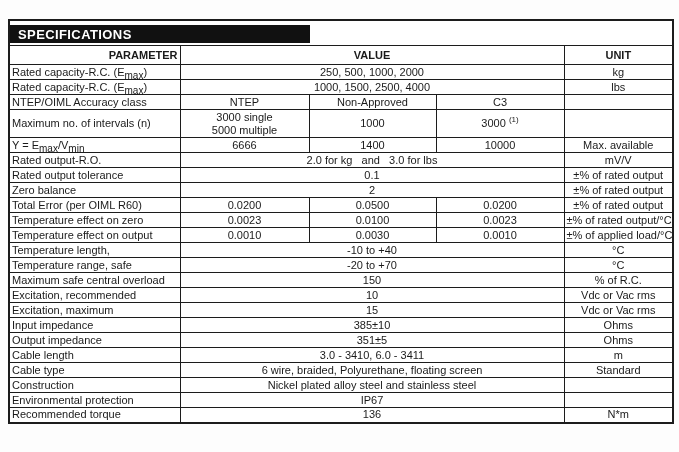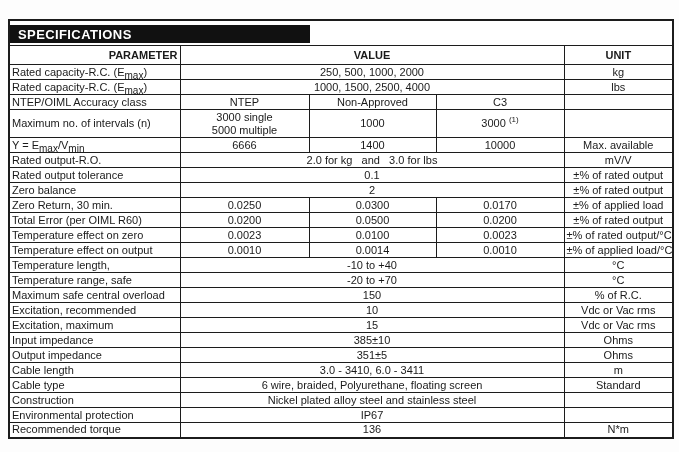--- a/index.html
+++ b/index.html
@@ -151,44 +151,37 @@
           <td class="param-cell"><span>Rated output tolerance</span></td>
           <td class="value-cell" colspan="3"><span>0.1</span></td>
           <td class="unit-cell">±% of rated output</td>
         </tr>
         <tr>
           <td class="param-cell"><span>Zero balance</span></td>
           <td class="value-cell" colspan="3"><span>2</span></td>
           <td class="unit-cell">±% of rated output</td>
         </tr>
         <tr>
-          <td class="param-cell"><span>Zero Return, 30 min.</span></td>
-          <td class="value-cell"><span>0.0250</span></td>
-          <td class="value-cell"><span>0.0300</span></td>
-          <td class="value-cell"><span>0.0170</span></td>
-          <td class="unit-cell">±% of applied load</td>
-        </tr>
-        <tr>
           <td class="param-cell"><span>Total Error (per OIML R60)</span></td>
           <td class="value-cell"><span>0.0200</span></td>
           <td class="value-cell"><span>0.0500</span></td>
           <td class="value-cell"><span>0.0200</span></td>
           <td class="unit-cell">±% of rated output</td>
         </tr>
         <tr>
           <td class="param-cell"><span>Temperature effect on zero</span></td>
           <td class="value-cell"><span>0.0023</span></td>
           <td class="value-cell"><span>0.0100</span></td>
           <td class="value-cell"><span>0.0023</span></td>
           <td class="unit-cell">±% of rated output/°C</td>
         </tr>
         <tr>
           <td class="param-cell"><span>Temperature effect on output</span></td>
           <td class="value-cell"><span>0.0010</span></td>
-          <td class="value-cell"><span>0.0014</span></td>
+          <td class="value-cell"><span>0.0030</span></td>
           <td class="value-cell"><span>0.0010</span></td>
           <td class="unit-cell">±% of applied load/°C</td>
         </tr>
         <tr>
           <td class="param-cell"><span>Temperature length,</span></td>
           <td class="value-cell" colspan="3"><span>-10 to +40</span></td>
           <td class="unit-cell">°C</td>
         </tr>
         <tr>
           <td class="param-cell"><span>Temperature range, safe</span></td>

